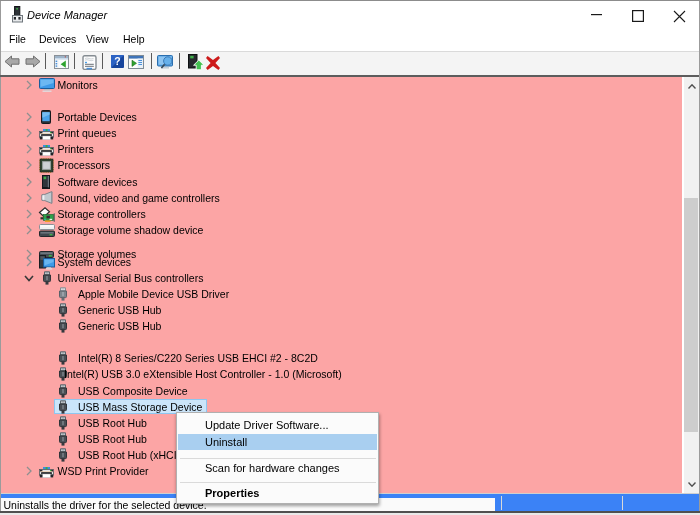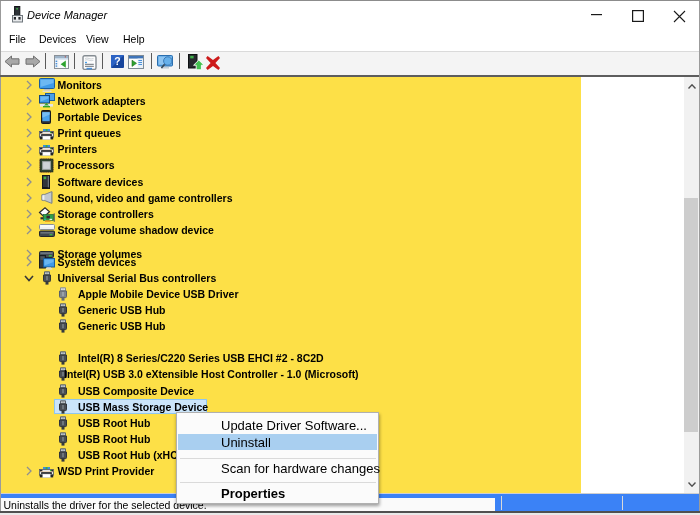--- a/index.html
+++ b/index.html
@@ -13,40 +13,40 @@
 
 #title { left:27px; top:8px; font-size:11px; line-height:14px;font-style:italic; }
 
 .menu { top:32px; font-size:10.5px; line-height:14px; }
 
 #toolbar { left:1px; top:51px; width:698px; height:24px; background:#f4f4f4; border-top:1px solid #dadada; }
 #treetop { left:0px; top:75px; width:699px; height:1.5px; background:#5d5d5d; }
 .tsep { position:absolute; top:1px; width:1px; height:16px; background:#5a5a5a; }
 .tico { position:absolute; }
 
-#tree { left:1px; top:76.5px; width:580px; height:416.5px; background:#fde047;font-weight:bold; }
+#tree { left:1px; top:76.5px; width:681px; height:416.5px; background:#fca5a5; }
 .row { position:absolute; left:0; width:682px; height:16.1px; }
 .row .txt { position:absolute; top:0; font-size:10.5px; line-height:16.1px; white-space:pre; }
 .row .ic { position:absolute; top:0; width:16px; height:16px; }
 .row .ic svg { position:absolute; left:38px; }
 .row .ic svg { left:0; }
 .ic svg { position:absolute; }
 .chv { position:absolute; }
 .selbg { position:absolute; left:53px; top:0.5px; width:153px; height:15px; background:#cbe5fa; border:1px solid #8ec6ef; }
 
 #sbar { left:683.5px; top:76.5px; width:15.5px; height:416.5px; background:#f1f1f1; }
 #sthumb { position:absolute; left:0.5px; top:121px; width:14px; height:234px; background:#cdcdcd; }
 
 #status { left:1px; top:493px; width:698px; height:18px; background:#3b82f6; border-top:1px solid #cfcfcf; }
 #stmsg { position:absolute; left:0; top:3.5px; width:494px; height:14.5px; background:#fafafa; }
 #stmsg span { position:absolute; left:2.5px; top:-0.5px; font-size:10.5px; line-height:16px; white-space:pre; }
 .sdiv { position:absolute; top:2px; width:1px; height:14px; background:#d9d9d9; }
 
 #cmenu { left:175.5px; top:412px; width:203px; height:91.5px; background:#fbfbfb; border:1px solid #b0b0b0; box-shadow:1px 2px 3px rgba(0,0,0,0.28), -1px 2px 3px rgba(0,0,0,0.12); }
-#cmenu .mi { position:absolute; left:28.5px; font-size:13px; line-height:15px; white-space:pre;margin-left:16px; }
+#cmenu .mi { position:absolute; left:28.5px; font-size:11px; line-height:15px; white-space:pre; }
 #hl { position:absolute; left:1.5px; top:21px; width:198.5px; height:15.5px; background:#a9cfF0; }
 .msep { position:absolute; left:3px; width:196.5px; height:1px; background:#dadada; }
 </style></head>
 <body>
 <div class="abs" id="topline"></div>
 <div class="abs" id="leftline"></div>
 <div class="abs" id="rightline"></div>
 <svg class="abs" style="left:12px;top:6px" width="11" height="17" viewBox="0 0 11 17">
 <rect x="2.6" y="0.5" width="5.2" height="9" fill="#2e3338" stroke="#101316"></rect>
 <rect x="4.3" y="2" width="1.6" height="1.6" fill="#3fae49"></rect>
@@ -140,36 +140,20 @@
       <span class="ic" style="left:38px">
         <svg width="16" height="14" viewBox="0 0 16 14" style="top:1px">
 <rect x="0.5" y="0.5" width="15" height="10" rx="1" fill="#3e9ae8" stroke="#1b5d9c"></rect>
 <path d="M1.5 1.5 H14.5 V5 L1.5 9 Z" fill="#6cb8f2"></path>
 <rect x="5" y="11" width="6" height="1.6" fill="#b9bdc2"></rect>
 <rect x="3.5" y="12.6" width="9" height="1.2" fill="#dfe2e5"></rect>
 </svg>
       </span>
       <span class="txt" style="left:56.5px">Monitors</span>
     </div>
-<div class="row" style="top:16.6px">
-      <svg class="chv" style="left:25px;top:3px" width="6" height="10" viewBox="0 0 6 10">
-        <polyline points="1,1 5,5 1,9" fill="none" stroke="#8f8f8f" stroke-width="1.3"></polyline>
-      </svg>
-      <span class="ic" style="left:38px">
-        <svg width="16" height="15" viewBox="0 0 16 15" style="top:0px">
-<rect x="6.5" y="0.5" width="9" height="7" fill="#4aa0e8" stroke="#1b5d9c"></rect>
-<rect x="0.5" y="2.5" width="10" height="7.5" fill="#3e9ae8" stroke="#14487c"></rect>
-<path d="M1.5 3.5 H9.5 V5.5 L1.5 8.5 Z" fill="#6cb8f2"></path>
-<rect x="1" y="11" width="13" height="2.6" fill="#e4e6e8"></rect>
-<path d="M7.5 10 L10 12.6 H5 Z" fill="#2fa32f"></path>
-<rect x="4" y="13" width="7" height="1.4" fill="#2fa32f"></rect>
-</svg>
-      </span>
-      <span class="txt" style="left:56.5px">Network adapters</span>
-    </div>
 <div class="row" style="top:32.7px">
       <svg class="chv" style="left:25px;top:3px" width="6" height="10" viewBox="0 0 6 10">
         <polyline points="1,1 5,5 1,9" fill="none" stroke="#8f8f8f" stroke-width="1.3"></polyline>
       </svg>
       <span class="ic" style="left:40px">
         <svg width="10" height="14" viewBox="0 0 10 14" style="top:1px">
 <rect x="0.5" y="0.5" width="9" height="13" rx="1" fill="#2a2f35" stroke="#16191d"></rect>
 <rect x="1.3" y="2.2" width="7.4" height="9" fill="#4aa3ec"></rect>
 <path d="M1.3 2.2 H8.7 V4.6 L1.3 7.8 Z" fill="#76bcf2"></path>
 </svg>

